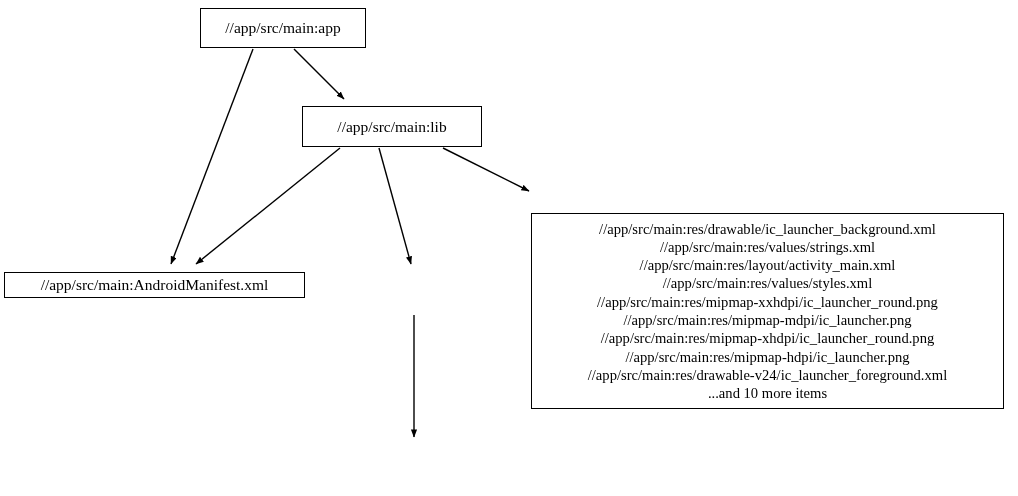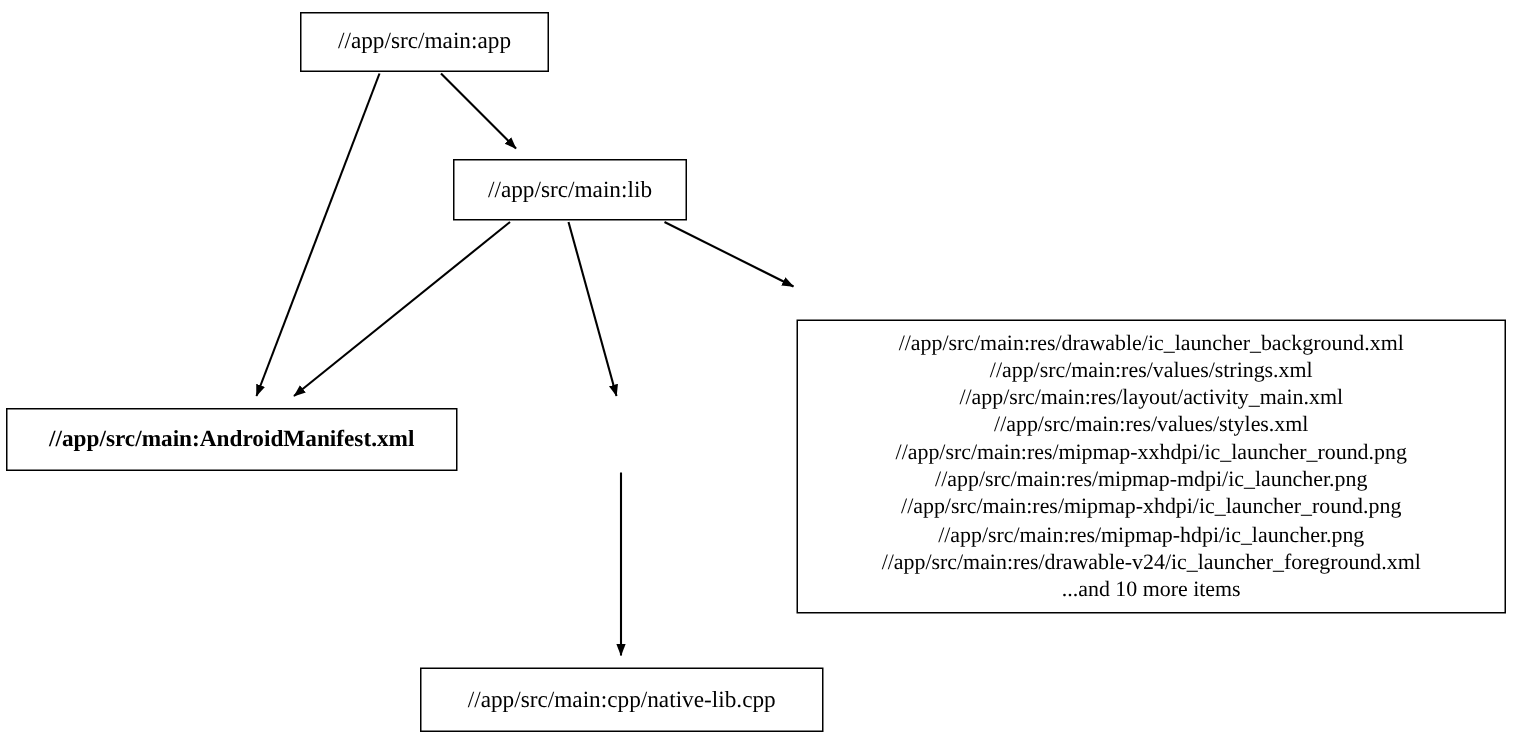--- a/index.html
+++ b/index.html
@@ -42,22 +42,22 @@
     display: block;
     white-space: pre;
     font-size: 15.5px;
     letter-spacing: 0;
   }
   .node-multiline .node-label {
     font-size: 14.6px;
     line-height: 18.3px;
   }
   #node-app   { left: 200px; top: 8px;   width: 166px; height: 40px; }
-  #node-lib   { left: 302px; top: 106px; width: 156px; height: 41px; }
-  #node-manifest { left: 4px;   top: 272px; width: 301px; height: 42px; font-weight: bold; }
+  #node-lib   { left: 302px; top: 106px; width: 180px; height: 41px; }
+  #node-manifest { left: 4px;   top: 272px; width: 301px; height: 26px; }
   #node-jnilib   { left: 325px; top: 272px; width: 181px; height: 42px; }
   #node-resources{ left: 531px; top: 213px; width: 473px; height: 196px; }
   #node-cpp      { left: 280px; top: 445px; width: 269px; height: 43px; }
 </style>
 </head>
 <body>
 
 <div id="canvas">
 
   <svg id="edge-layer" viewBox="0 0 1018 496" width="1018" height="496" xmlns="http://www.w3.org/2000/svg">
@@ -99,17 +99,14 @@
 //app/src/main:res/layout/activity_main.xml
 //app/src/main:res/values/styles.xml
 //app/src/main:res/mipmap-xxhdpi/ic_launcher_round.png
 //app/src/main:res/mipmap-mdpi/ic_launcher.png
 //app/src/main:res/mipmap-xhdpi/ic_launcher_round.png
 //app/src/main:res/mipmap-hdpi/ic_launcher.png
 //app/src/main:res/drawable-v24/ic_launcher_foreground.xml
 ...and 10 more items</span>
   </div>
 
-  <div class="node" id="node-cpp">
-    <span class="node-label">//app/src/main:cpp/native-lib.cpp</span>
-  </div>
 
 </div>
 
 </body></html>

